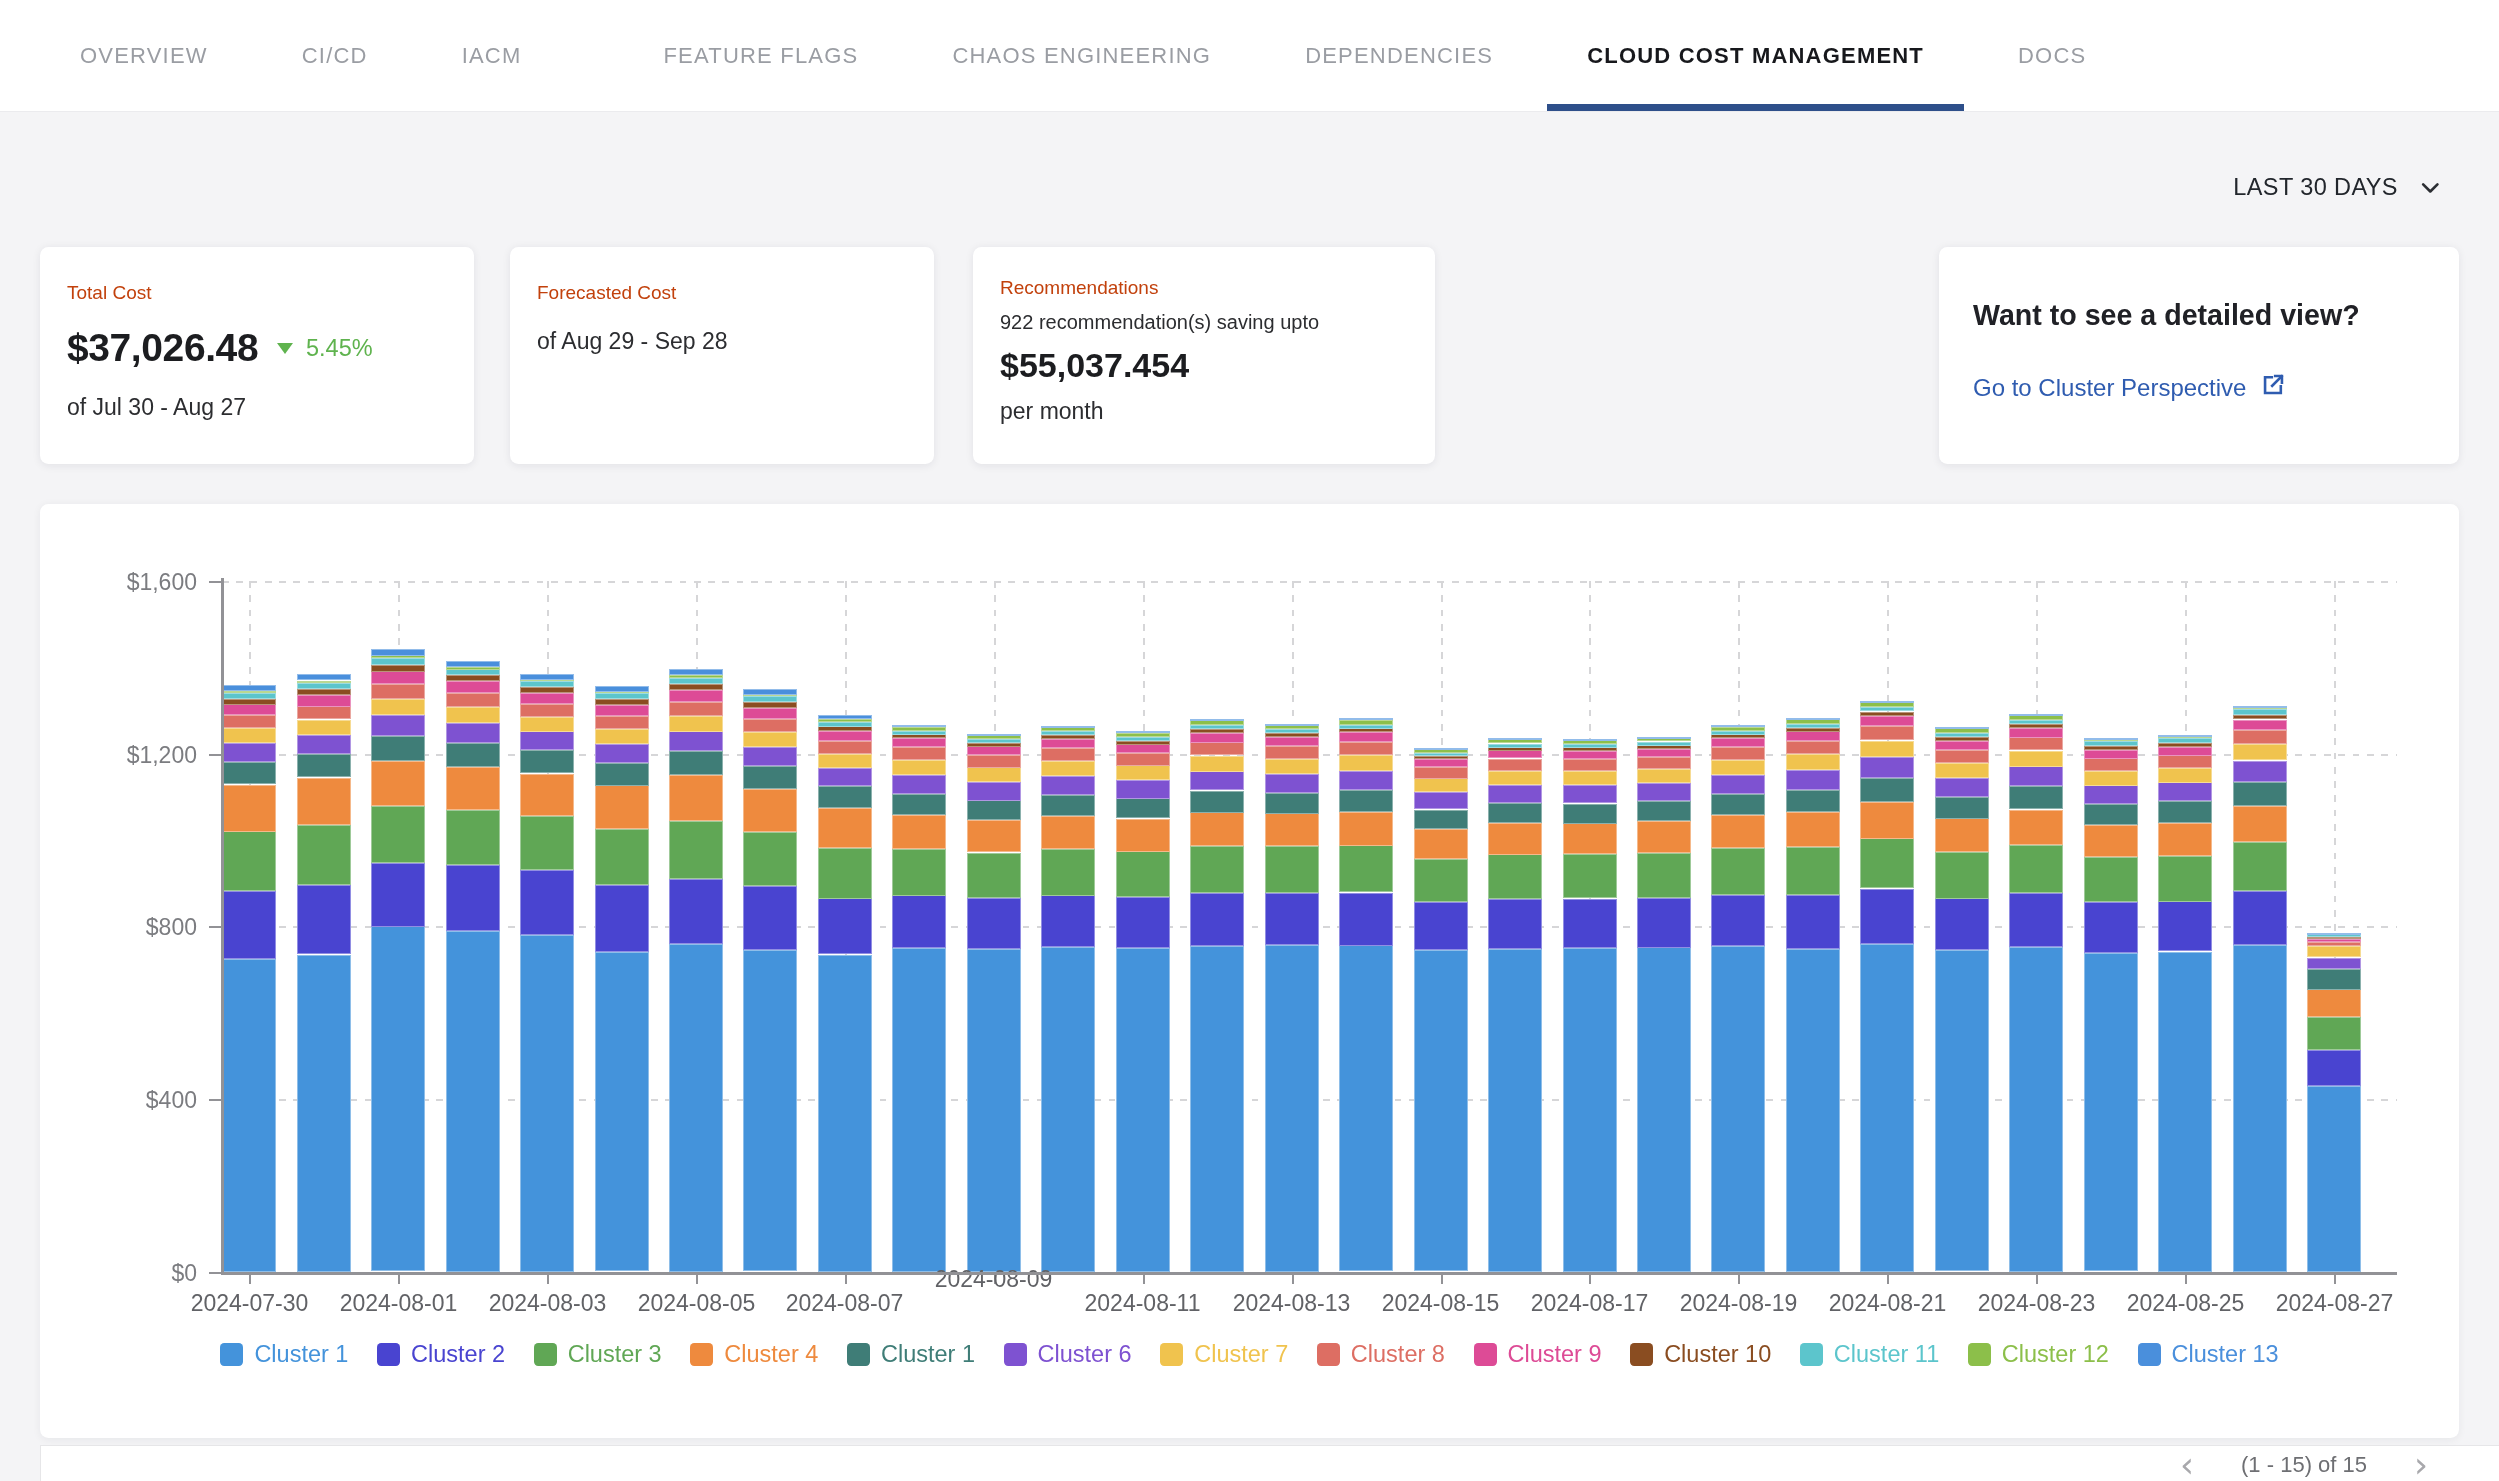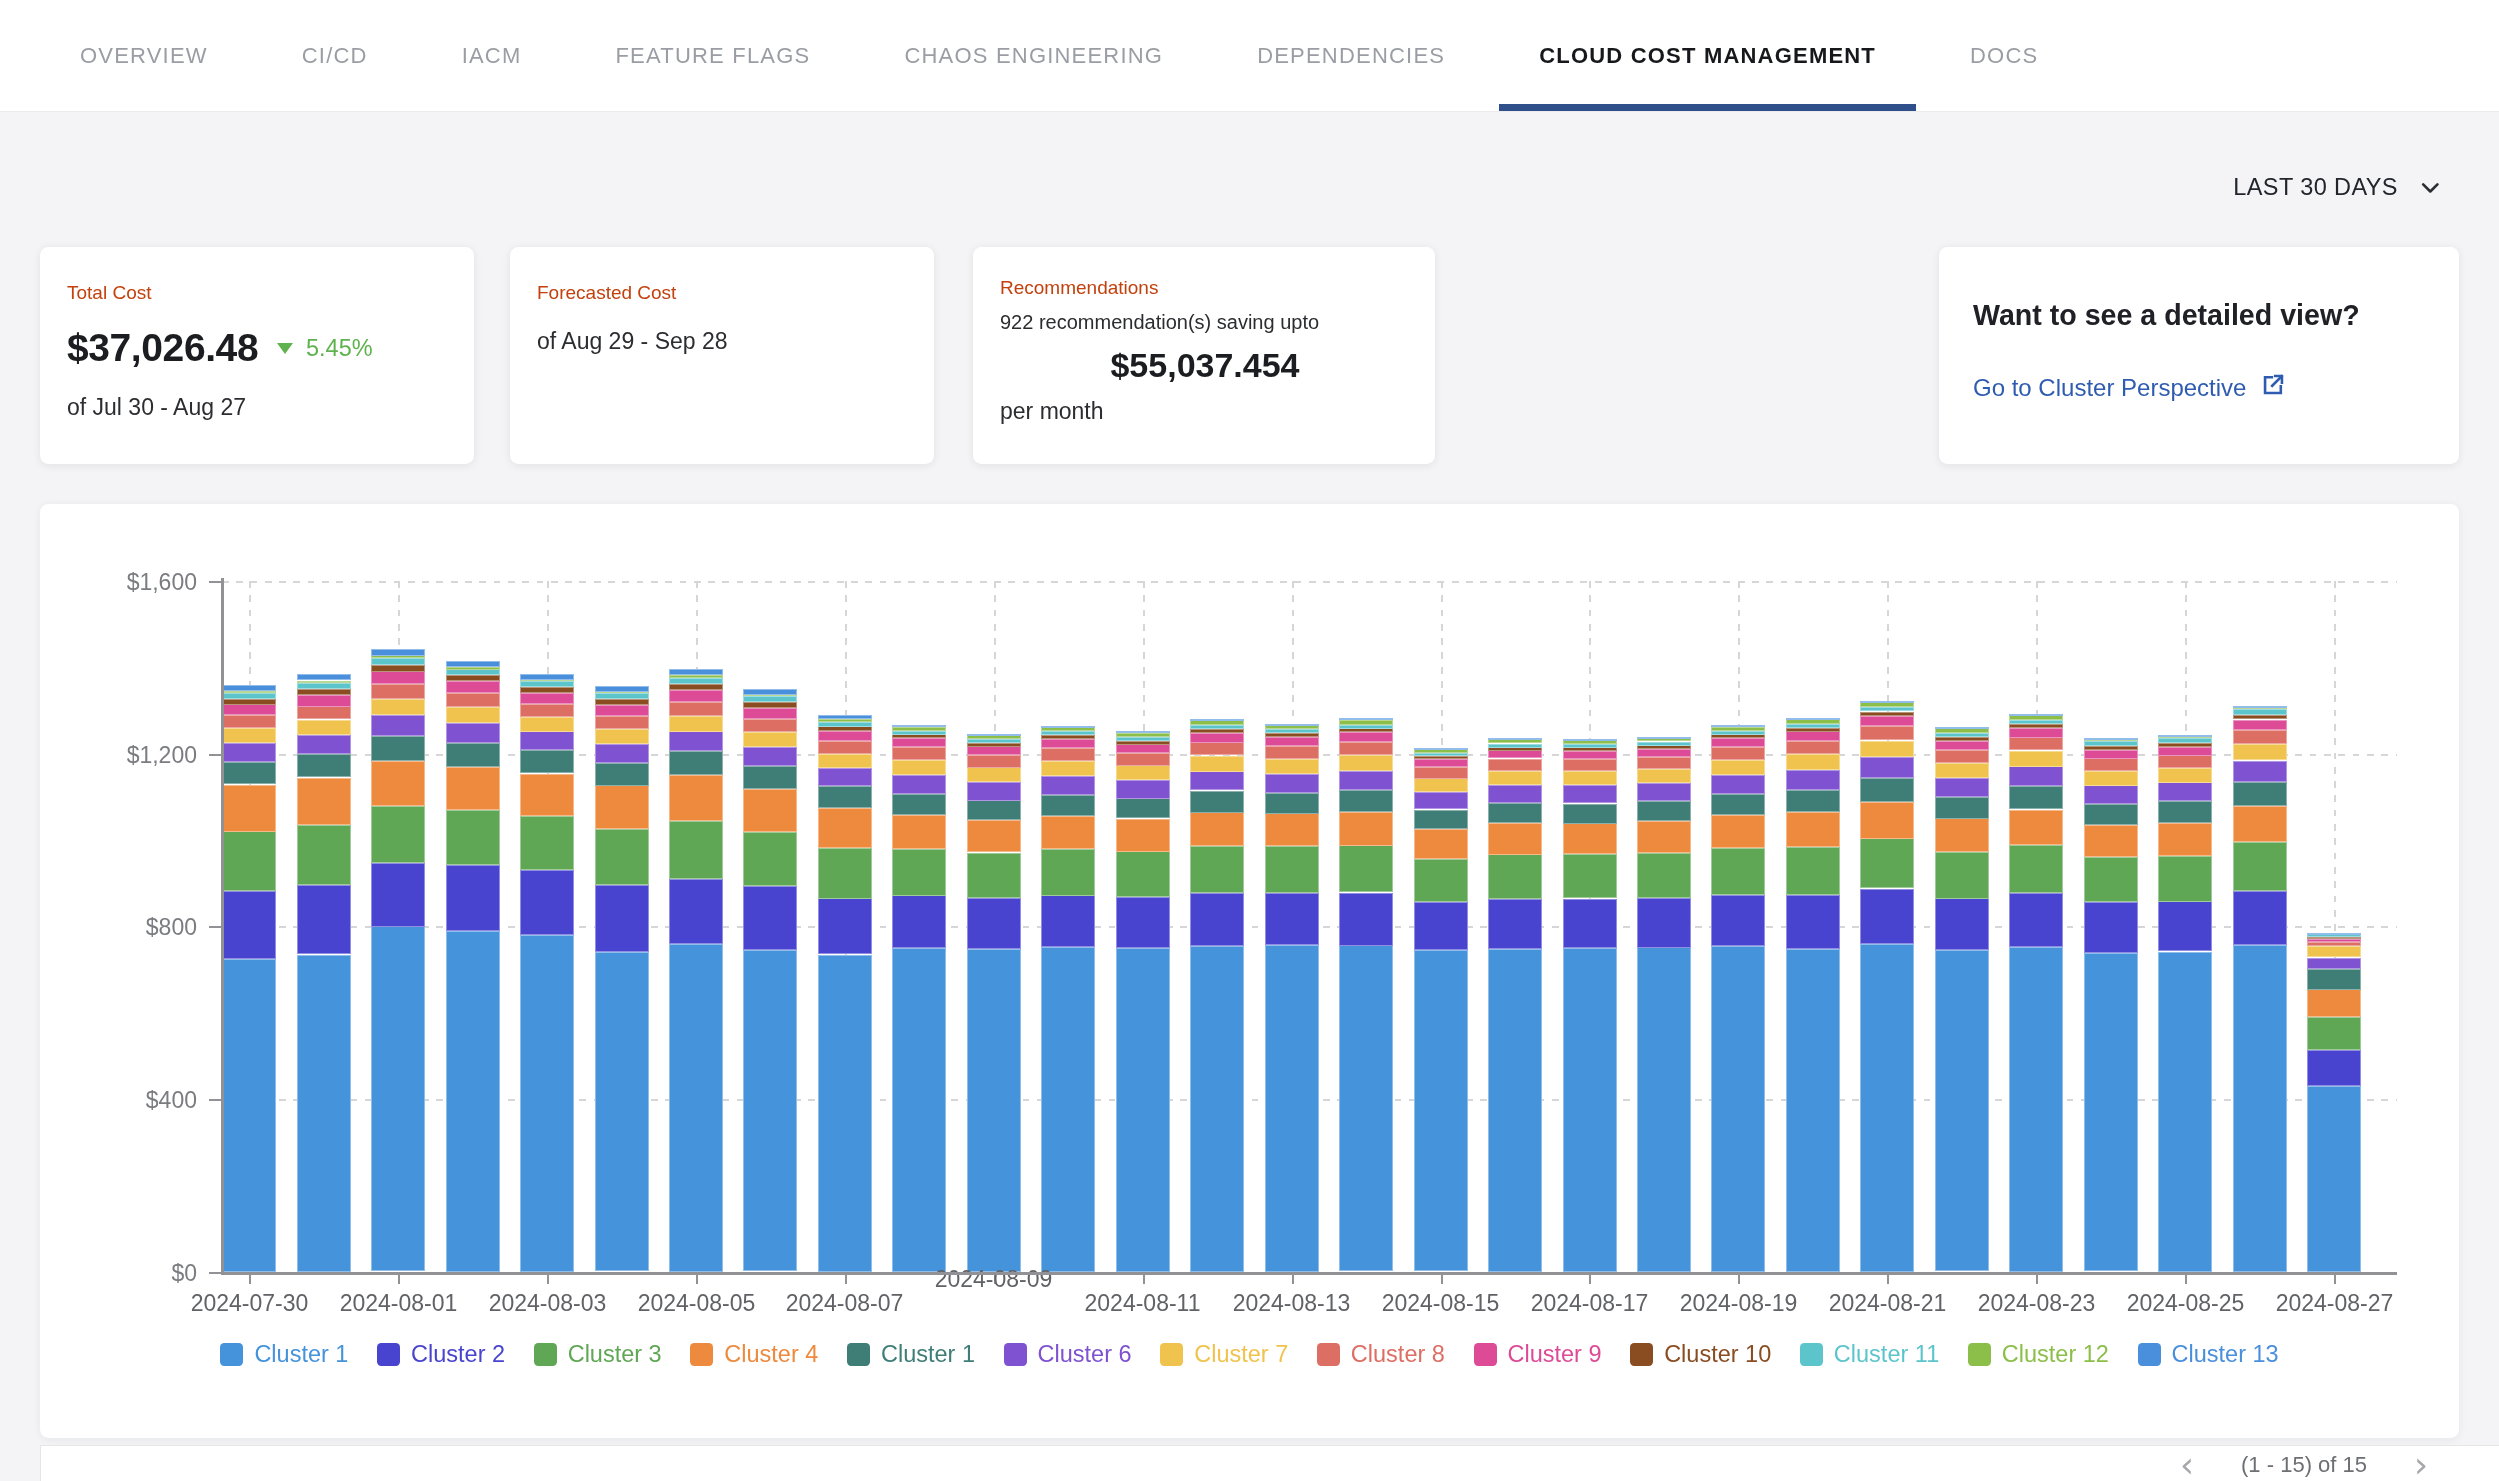--- a/index.html
+++ b/index.html
@@ -38,21 +38,21 @@
   #card-forecast{left:510px;width:424px;padding:35px 25px 0 27px;}
   #card-reco{left:973px;width:462px;padding:30px 25px 0 27px;}
   #card-detail{left:1939px;width:520px;padding:52px 25px 0 34px;}
   .card-title{font-size:19px;color:#c2410c;}
   .value-row{display:flex;align-items:center;gap:13.4px;margin-top:22px;}
   .big-value{font-size:39px;font-weight:700;color:#1c1d20;letter-spacing:-0.4px;}
   .tri-down{width:0;height:0;border-left:8.4px solid transparent;border-right:8.4px solid transparent;border-top:11px solid #5fb34e;margin-left:5px;}
   .delta{font-size:23.5px;color:#5fb34e;}
   .card-sub{font-size:23px;color:#2c2d30;margin-top:23.5px;}
   .reco-sub{font-size:20px;color:#2c2d30;margin-top:11.8px;}
-  .reco-value{font-size:34px;font-weight:700;color:#1c1d20;margin-top:11.8px;text-align:center;}
+  .reco-value{font-size:34px;font-weight:700;color:#1c1d20;margin-top:11.8px;}
   .reco-suffix{font-size:23px;color:#2c2d30;margin-top:13.4px;}
   .detail-title{font-size:28.6px;font-weight:700;color:#202126;}
   .detail-link{display:flex;align-items:center;gap:13.4px;margin-top:39px;
     font-size:24px;color:#2f5cb0;cursor:pointer;}
   
   .chart-card{
     position:absolute;left:40px;top:504px;width:2419px;height:934px;background:#fff;
     border-radius:8.4px;box-shadow:0 1.7px 8.4px rgba(25,30,45,.06);
   }
   #plot{position:absolute;inset:0;}
@@ -77,21 +77,21 @@
   .pager-chev{font-size:35px;line-height:34px;color:#a8a8ac;cursor:pointer;font-family:"DejaVu Sans",sans-serif;}
   .pager-label{font-size:22px;color:#6e6f73;}
 </style>
 </head>
 <body>
 
 <div class="topnav" id="tabbar">
     <div class="tab" style="font-weight: 500;">OVERVIEW</div>
     <div class="tab" style="font-weight: 500;">CI/CD</div>
     <div class="tab" style="font-weight: 500;">IACM</div>
-    <div class="tab" style="font-weight: 500;">FEATURE FLAGS</div>
+    <div class="tab" style="font-weight: 500; margin-left: 48px;">FEATURE FLAGS</div>
     <div class="tab" style="font-weight: 500;">CHAOS ENGINEERING</div>
     <div class="tab" style="font-weight: 500;">DEPENDENCIES</div>
     <div class="tab active">CLOUD COST MANAGEMENT</div>
     <div class="tab" style="font-weight: 500;">DOCS</div>
   </div>
 
 <div class="timerange">
   <span>LAST 30 DAYS</span>
   <span class="chev">
     <svg width="28.6" height="28.6" viewBox="0 0 24 24" fill="none" stroke="#2b2e33" stroke-width="2.2" stroke-linecap="round" stroke-linejoin="round">

